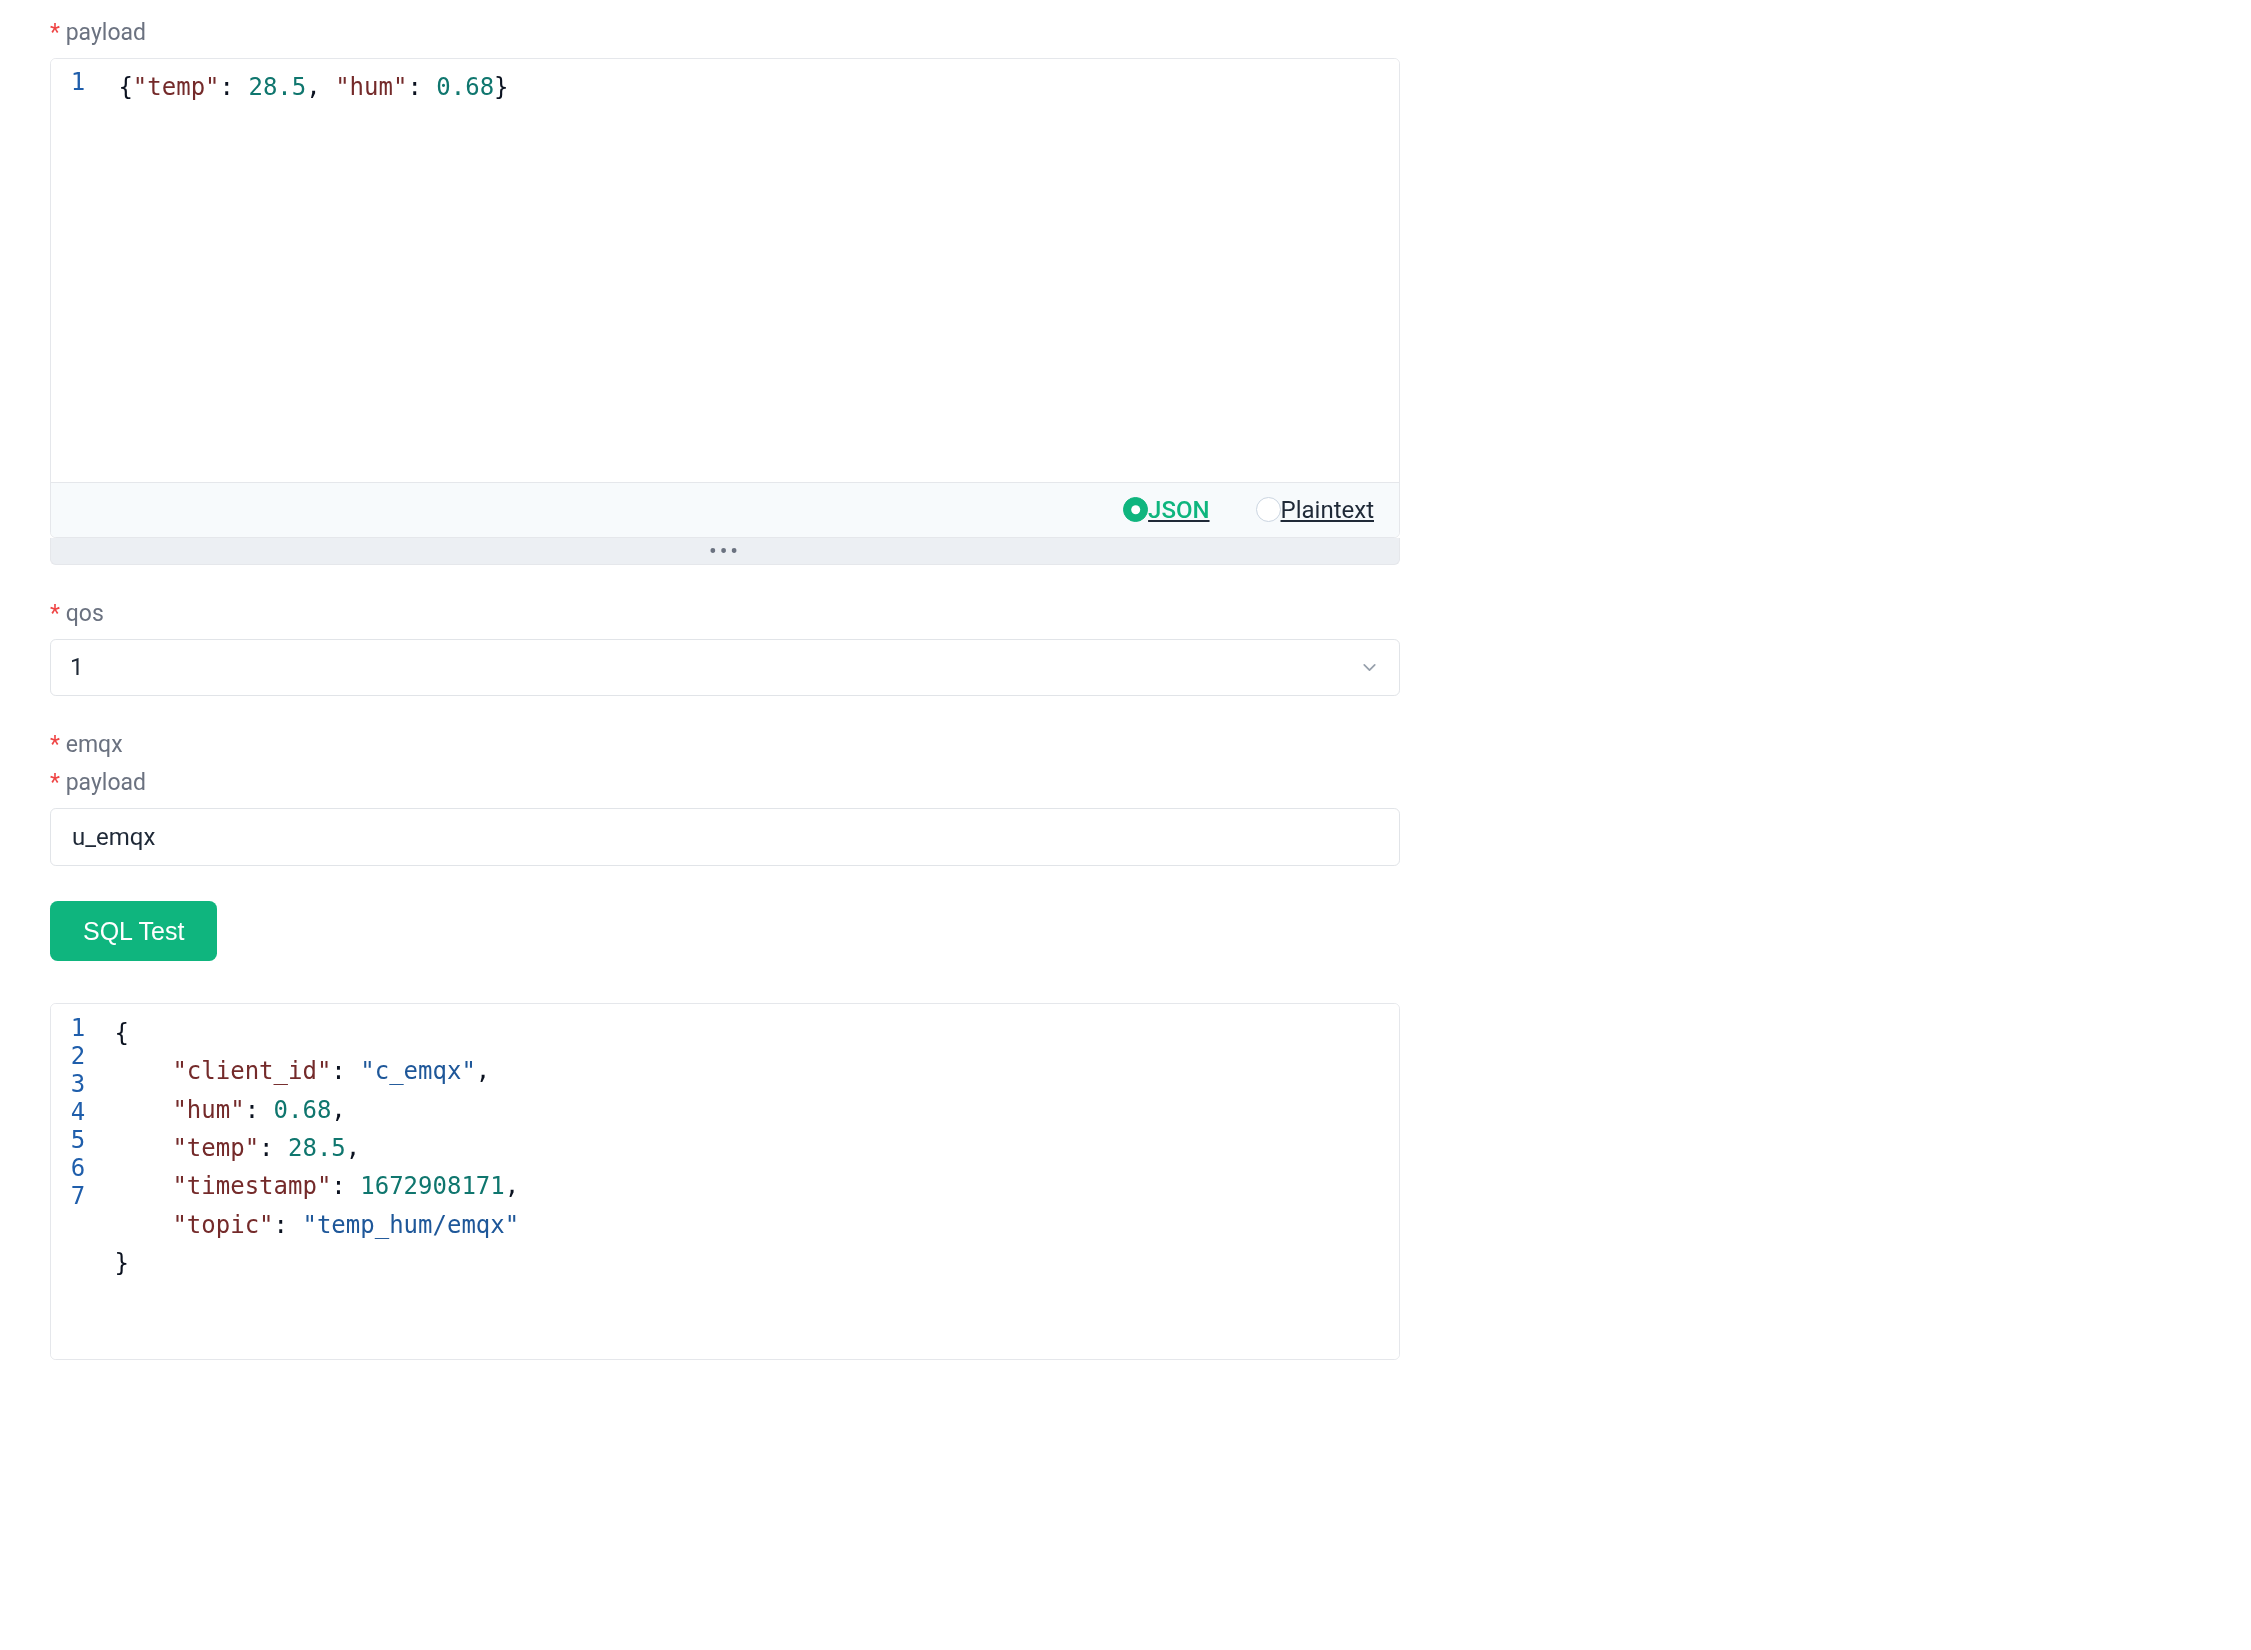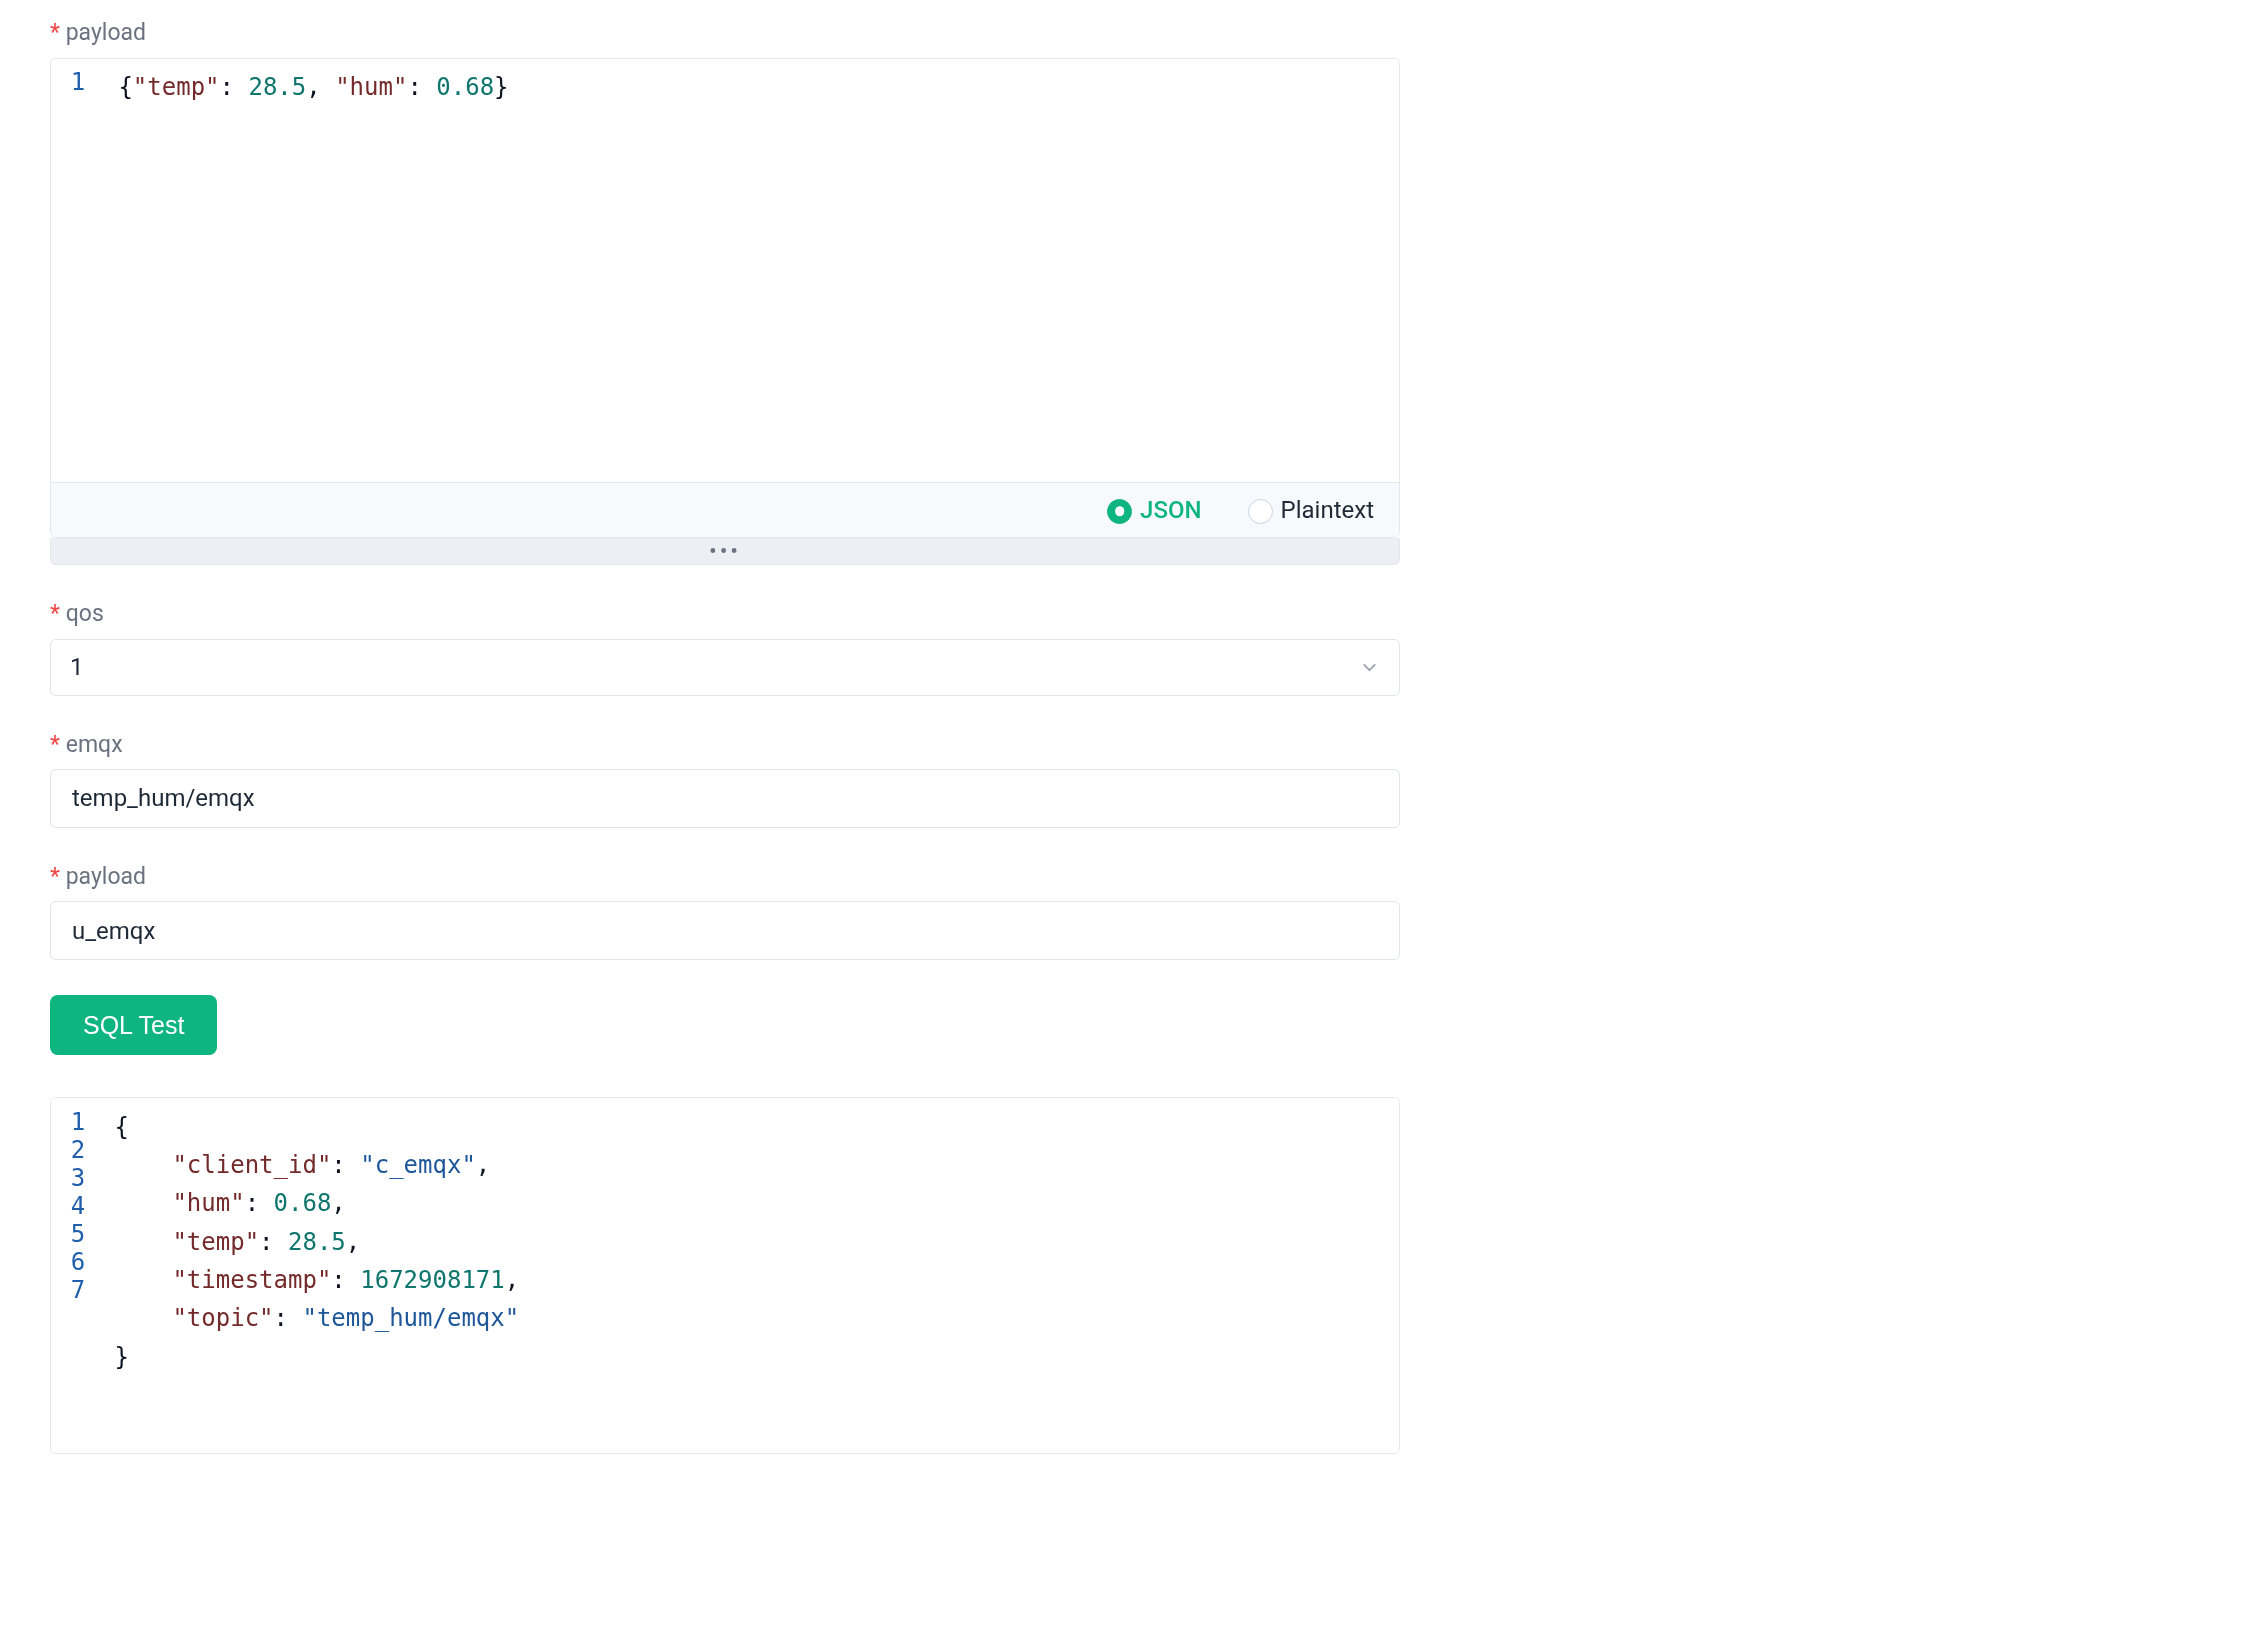--- a/index.html
+++ b/index.html
@@ -87,23 +87,24 @@
     display: flex;
     align-items: center;
     justify-content: flex-end;
     padding: 13.4px 25px;
     gap: 46px;
     font-size: 24px;
     color: #1f2937;
   }
   .radio {
     display: inline-flex;
-    align-items: flex-end;
-    gap: 8px;
+    align-items: center;
+    gap: 0;
     cursor: pointer;
+    text-decoration: underline;
   }
   .radio .dot {
     width: 25px; height: 25px;
     border-radius: 50%;
     border: 1.9px solid #cbd5e1;
     background: #fff;
     position: relative;
   }
   .radio.selected .dot {
     border-color: #0fb57e;
@@ -253,23 +254,20 @@
             <polyline points="6 9 12 15 18 9"></polyline>
           </svg>
       </span>
     </div>
 
     
     <div class="field-label">
       <span class="req">*</span>
       <span>emqx</span>
     </div>
-    <div class="control">
-      <input type="text" value="temp_hum/emqx" style="">
-    </div>
 
     
     <div class="field-label">
       <span class="req">*</span>
       <span>payload</span>
     </div>
     <div class="control">
       <input type="text" value="u_emqx" style="">
     </div>
 

